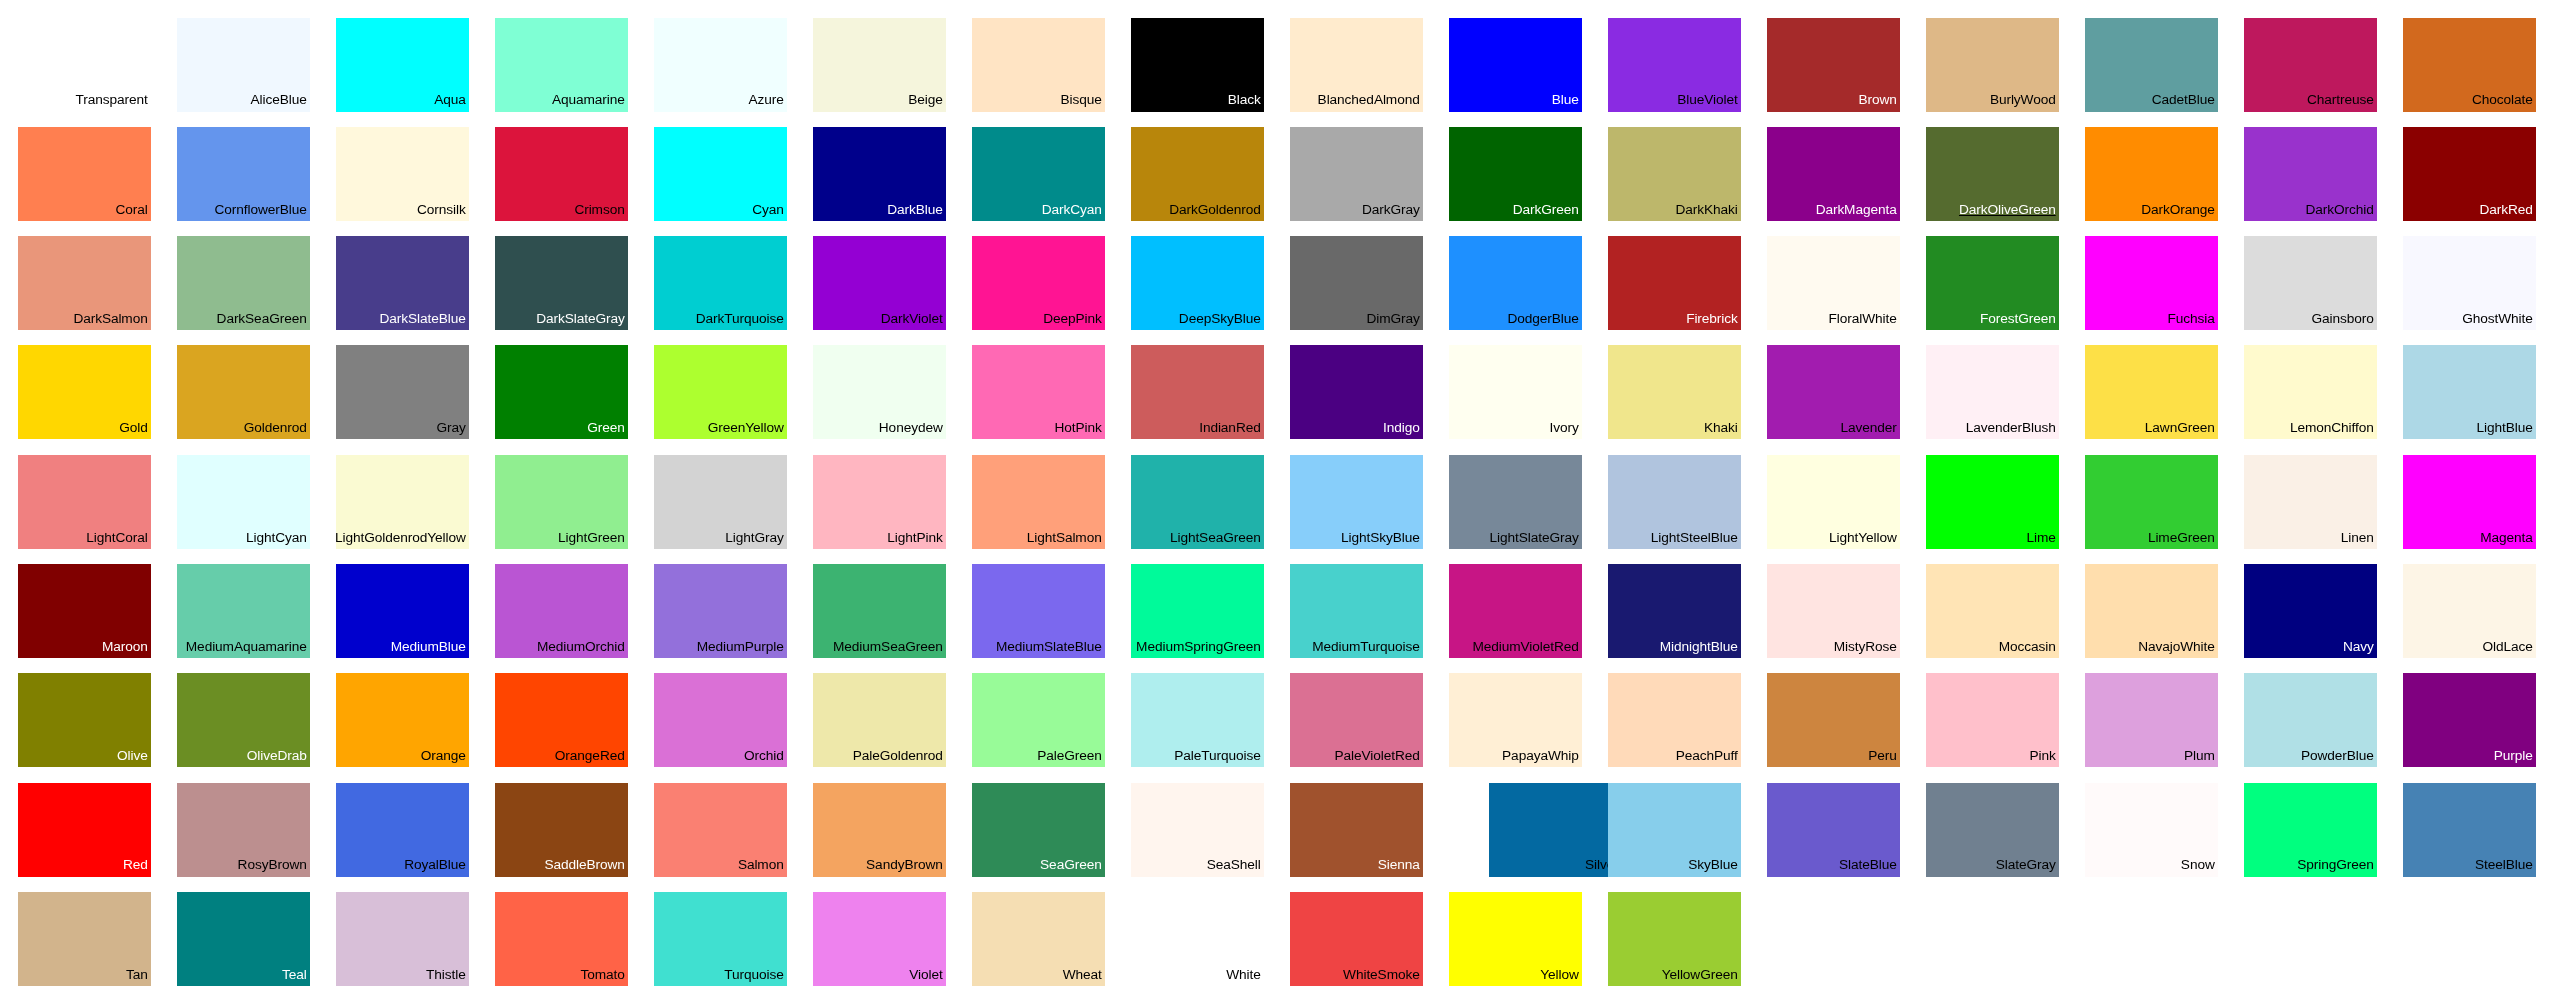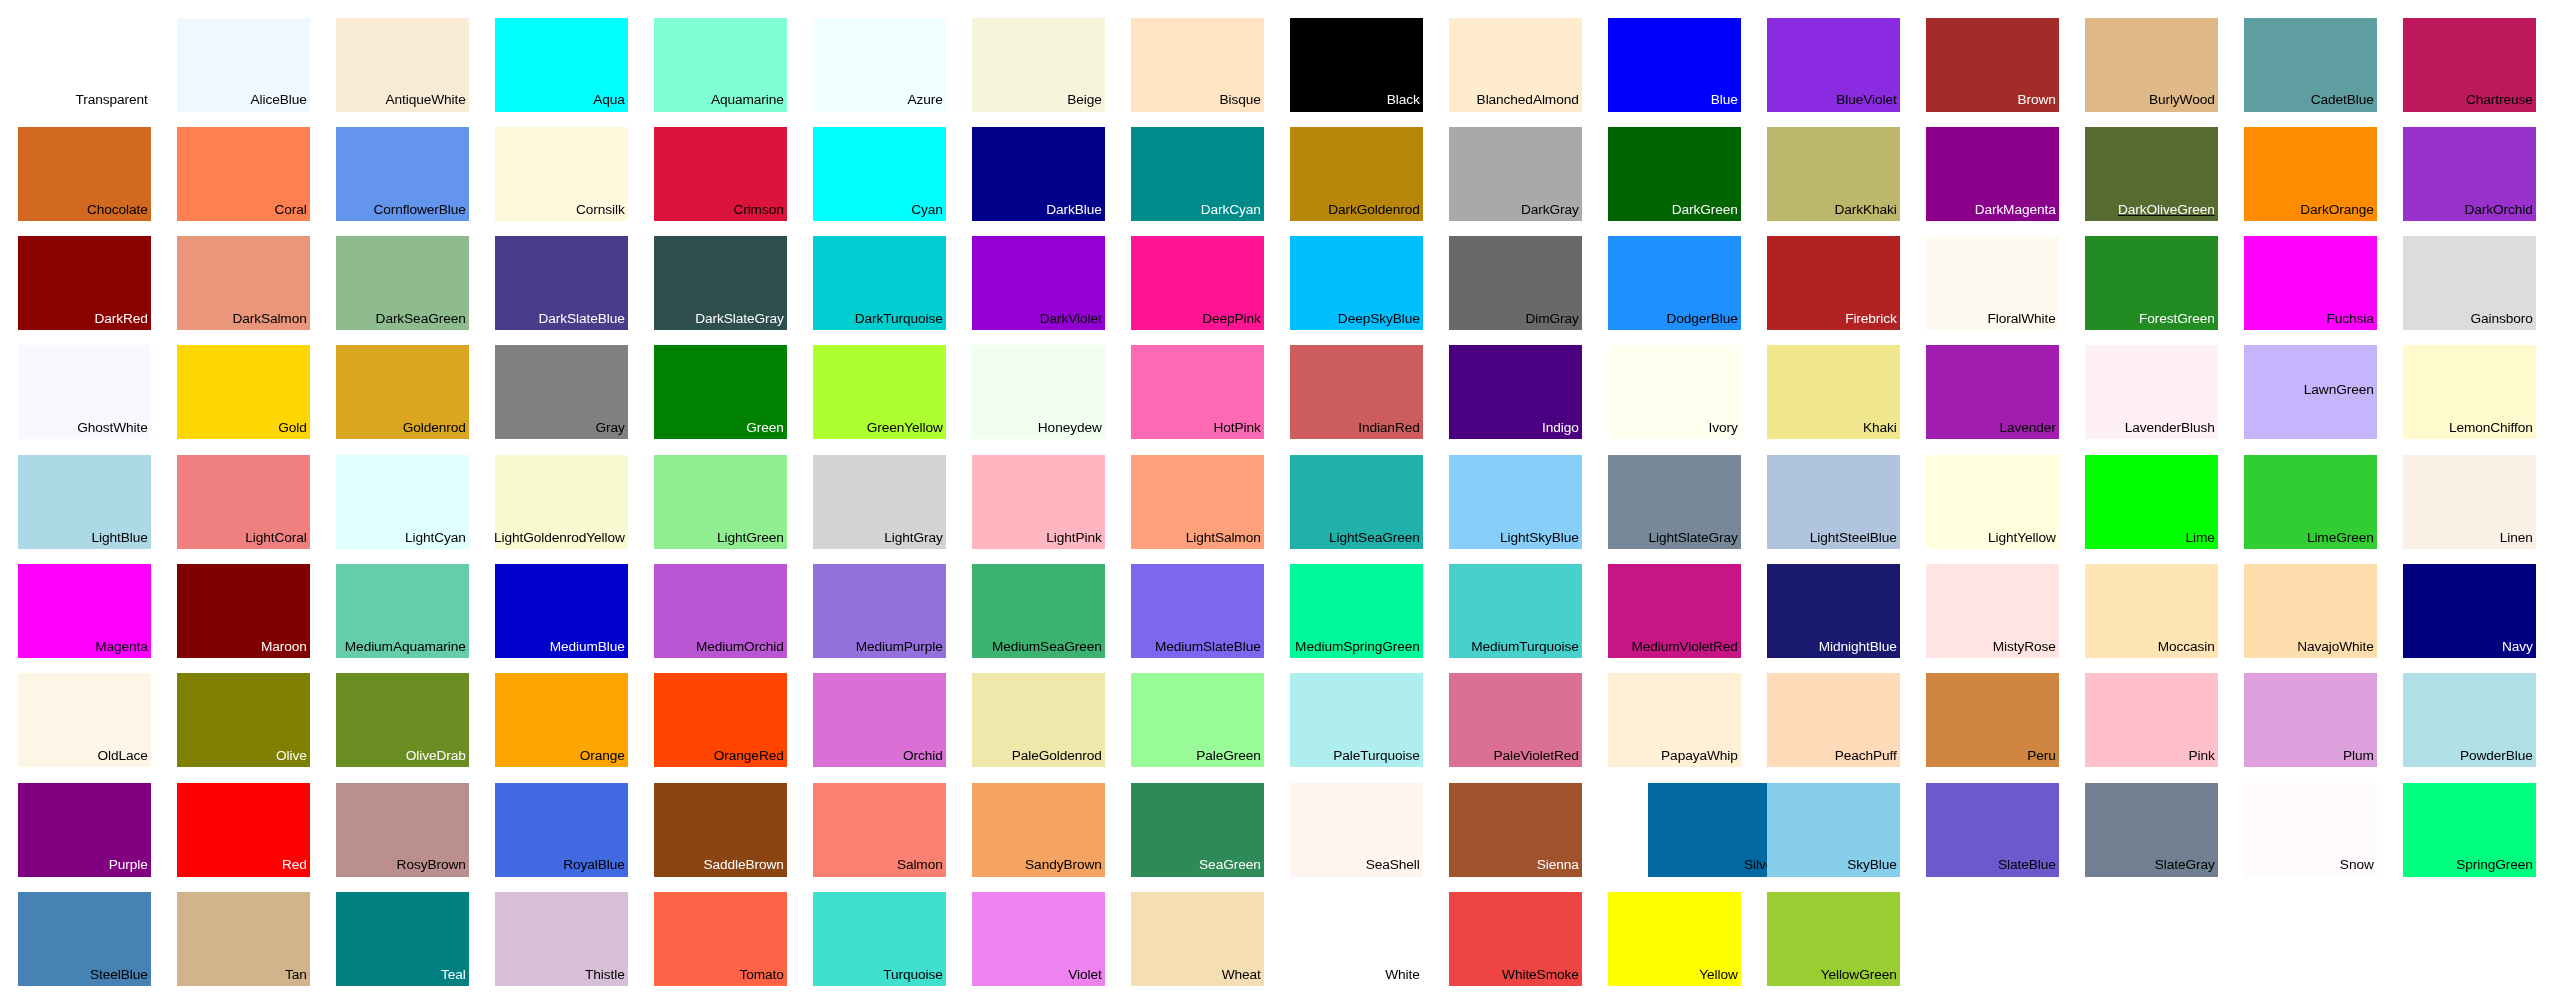--- a/index.html
+++ b/index.html
@@ -62,23 +62,20 @@
 </head>
 <body>
 
 <div id="palette-grid">
     <div class="swatch transparent-swatch">
       <span class="swatch-label">Transparent</span>
     </div>
     <div class="swatch" style="background-color: rgb(240, 248, 255);">
       <span class="swatch-label">AliceBlue</span>
     </div>
-    <div class="swatch" style="background-color: rgb(250, 235, 215);">
-      <span class="swatch-label">AntiqueWhite</span>
-    </div>
     <div class="swatch" style="background-color: rgb(0, 255, 255);">
       <span class="swatch-label">Aqua</span>
     </div>
     <div class="swatch" style="background-color: rgb(127, 255, 212);">
       <span class="swatch-label">Aquamarine</span>
     </div>
     <div class="swatch" style="background-color: rgb(240, 255, 255);">
       <span class="swatch-label">Azure</span>
     </div>
     <div class="swatch" style="background-color: rgb(245, 245, 220);">
@@ -242,21 +239,21 @@
     </div>
     <div class="swatch" style="background-color: rgb(240, 230, 140);">
       <span class="swatch-label">Khaki</span>
     </div>
     <div class="swatch" style="background-color: #a21caf;">
       <span class="swatch-label">Lavender</span>
     </div>
     <div class="swatch" style="background-color: rgb(255, 240, 245);">
       <span class="swatch-label">LavenderBlush</span>
     </div>
-    <div class="swatch" style="background-color: #c4b5fd; align-items: center;">
+    <div class="swatch" style="background-color: #fde047;">
       <span class="swatch-label">LawnGreen</span>
     </div>
     <div class="swatch" style="background-color: rgb(255, 250, 205);">
       <span class="swatch-label">LemonChiffon</span>
     </div>
     <div class="swatch" style="background-color: rgb(173, 216, 230);">
       <span class="swatch-label">LightBlue</span>
     </div>
     <div class="swatch" style="background-color: rgb(240, 128, 128);">
       <span class="swatch-label">LightCoral</span>

